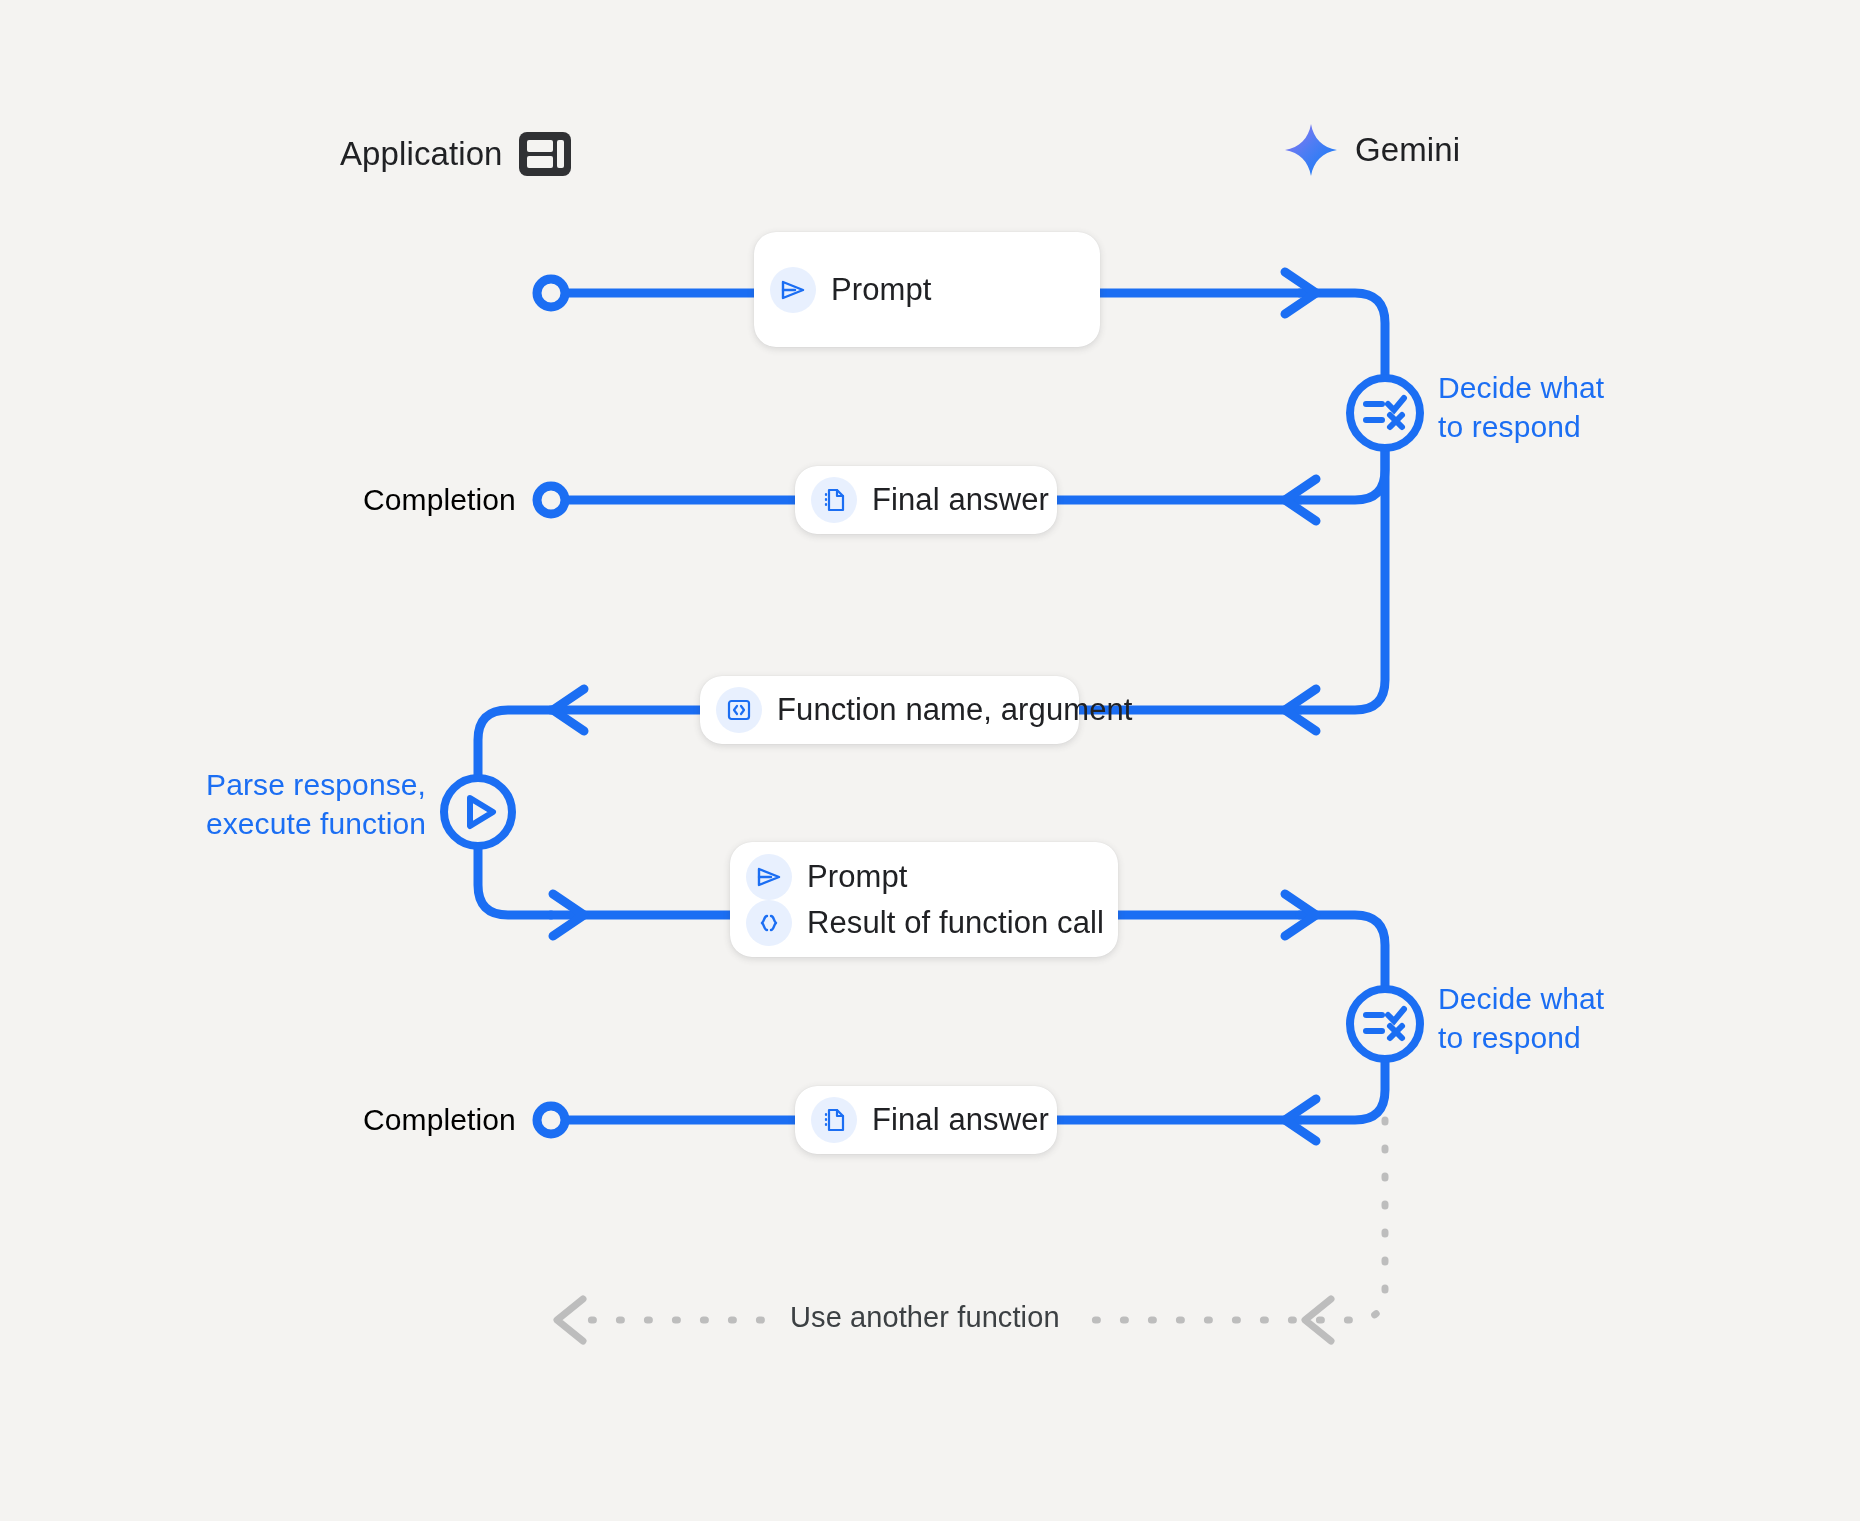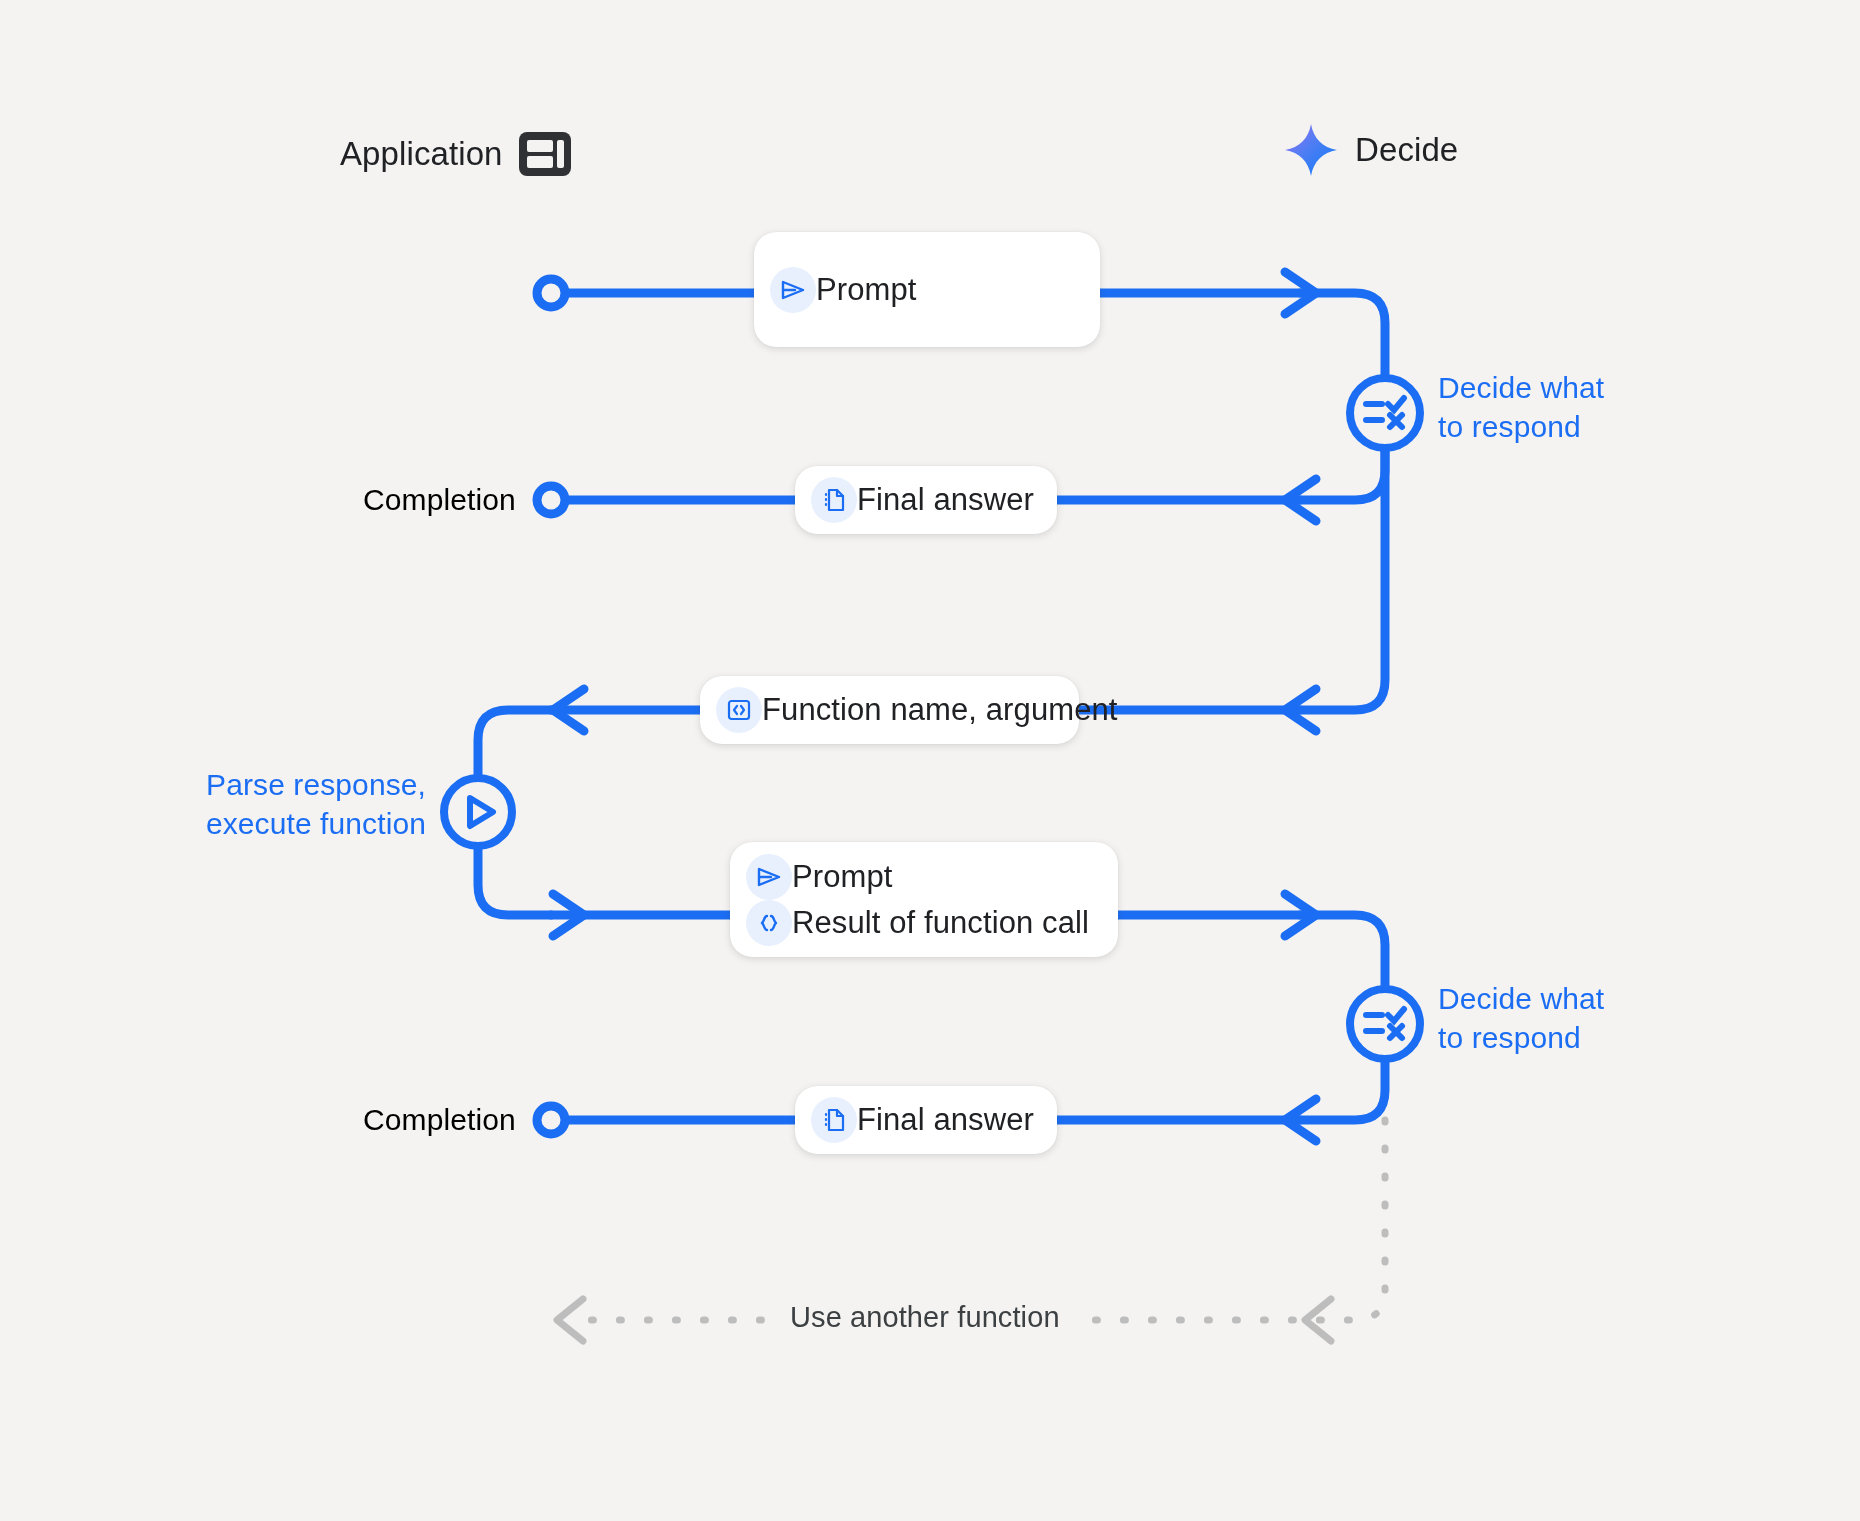--- a/index.html
+++ b/index.html
@@ -32,21 +32,21 @@
 
   .gem-icon{width:56px;height:56px;flex:none;}
 
   
   .bubble{
     position:absolute;background:#ffffff;border-radius:22px;
     box-shadow:0 2px 7px rgba(60,64,67,.16), 0 0 1px rgba(60,64,67,.12);
     display:flex;flex-direction:column;justify-content:center;
     padding:14px 26px 14px 16px;box-sizing:border-box;z-index:5;
   }
-  .brow{display:flex;align-items:center;gap:0;height:48px;}
+  .brow{display:flex;align-items:center;gap:15px;height:48px;}
   .brow .txt{font-size:31px;color:#202124;white-space:nowrap;letter-spacing:.1px;}
   .bico{
     width:46px;height:46px;border-radius:50%;background:#e8f0fe;
     display:flex;align-items:center;justify-content:center;flex:none;
   }
   .bico svg{display:block;}
 
   
   .side-note{
     position:absolute;color:#1b6ef3;font-size:30px;font-weight:normal;
@@ -165,21 +165,21 @@
         <i class="c"></i>
     </span>
   </div>
 
   <div class="col-head" id="head-gem">
     <span class="gem-icon">
       <svg viewBox="0 0 56 56" width="56" height="56">
         <path d="M28 2 C30.5 16.5 39.5 25.5 54 28 C39.5 30.5 30.5 39.5 28 54 C25.5 39.5 16.5 30.5 2 28 C16.5 25.5 25.5 16.5 28 2 Z" fill="url(#gemgrad)"></path>
       </svg>
     </span>
-    <span class="label">Decide</span>
+    <span class="label">Gemini</span>
   </div>
 
   <div class="side-note" style="left:1438px;top:368px;">Decide what
 to respond</div>
   <div class="side-note" style="left:1438px;top:979px;">Decide what
 to respond</div>
   <div class="side-note" style="left:196px;top:765px;text-align:right;width:230px;">Parse response,
 execute function</div>
 
   <div class="completion-lbl" style="left:363px;top:483px;">Completion</div>

